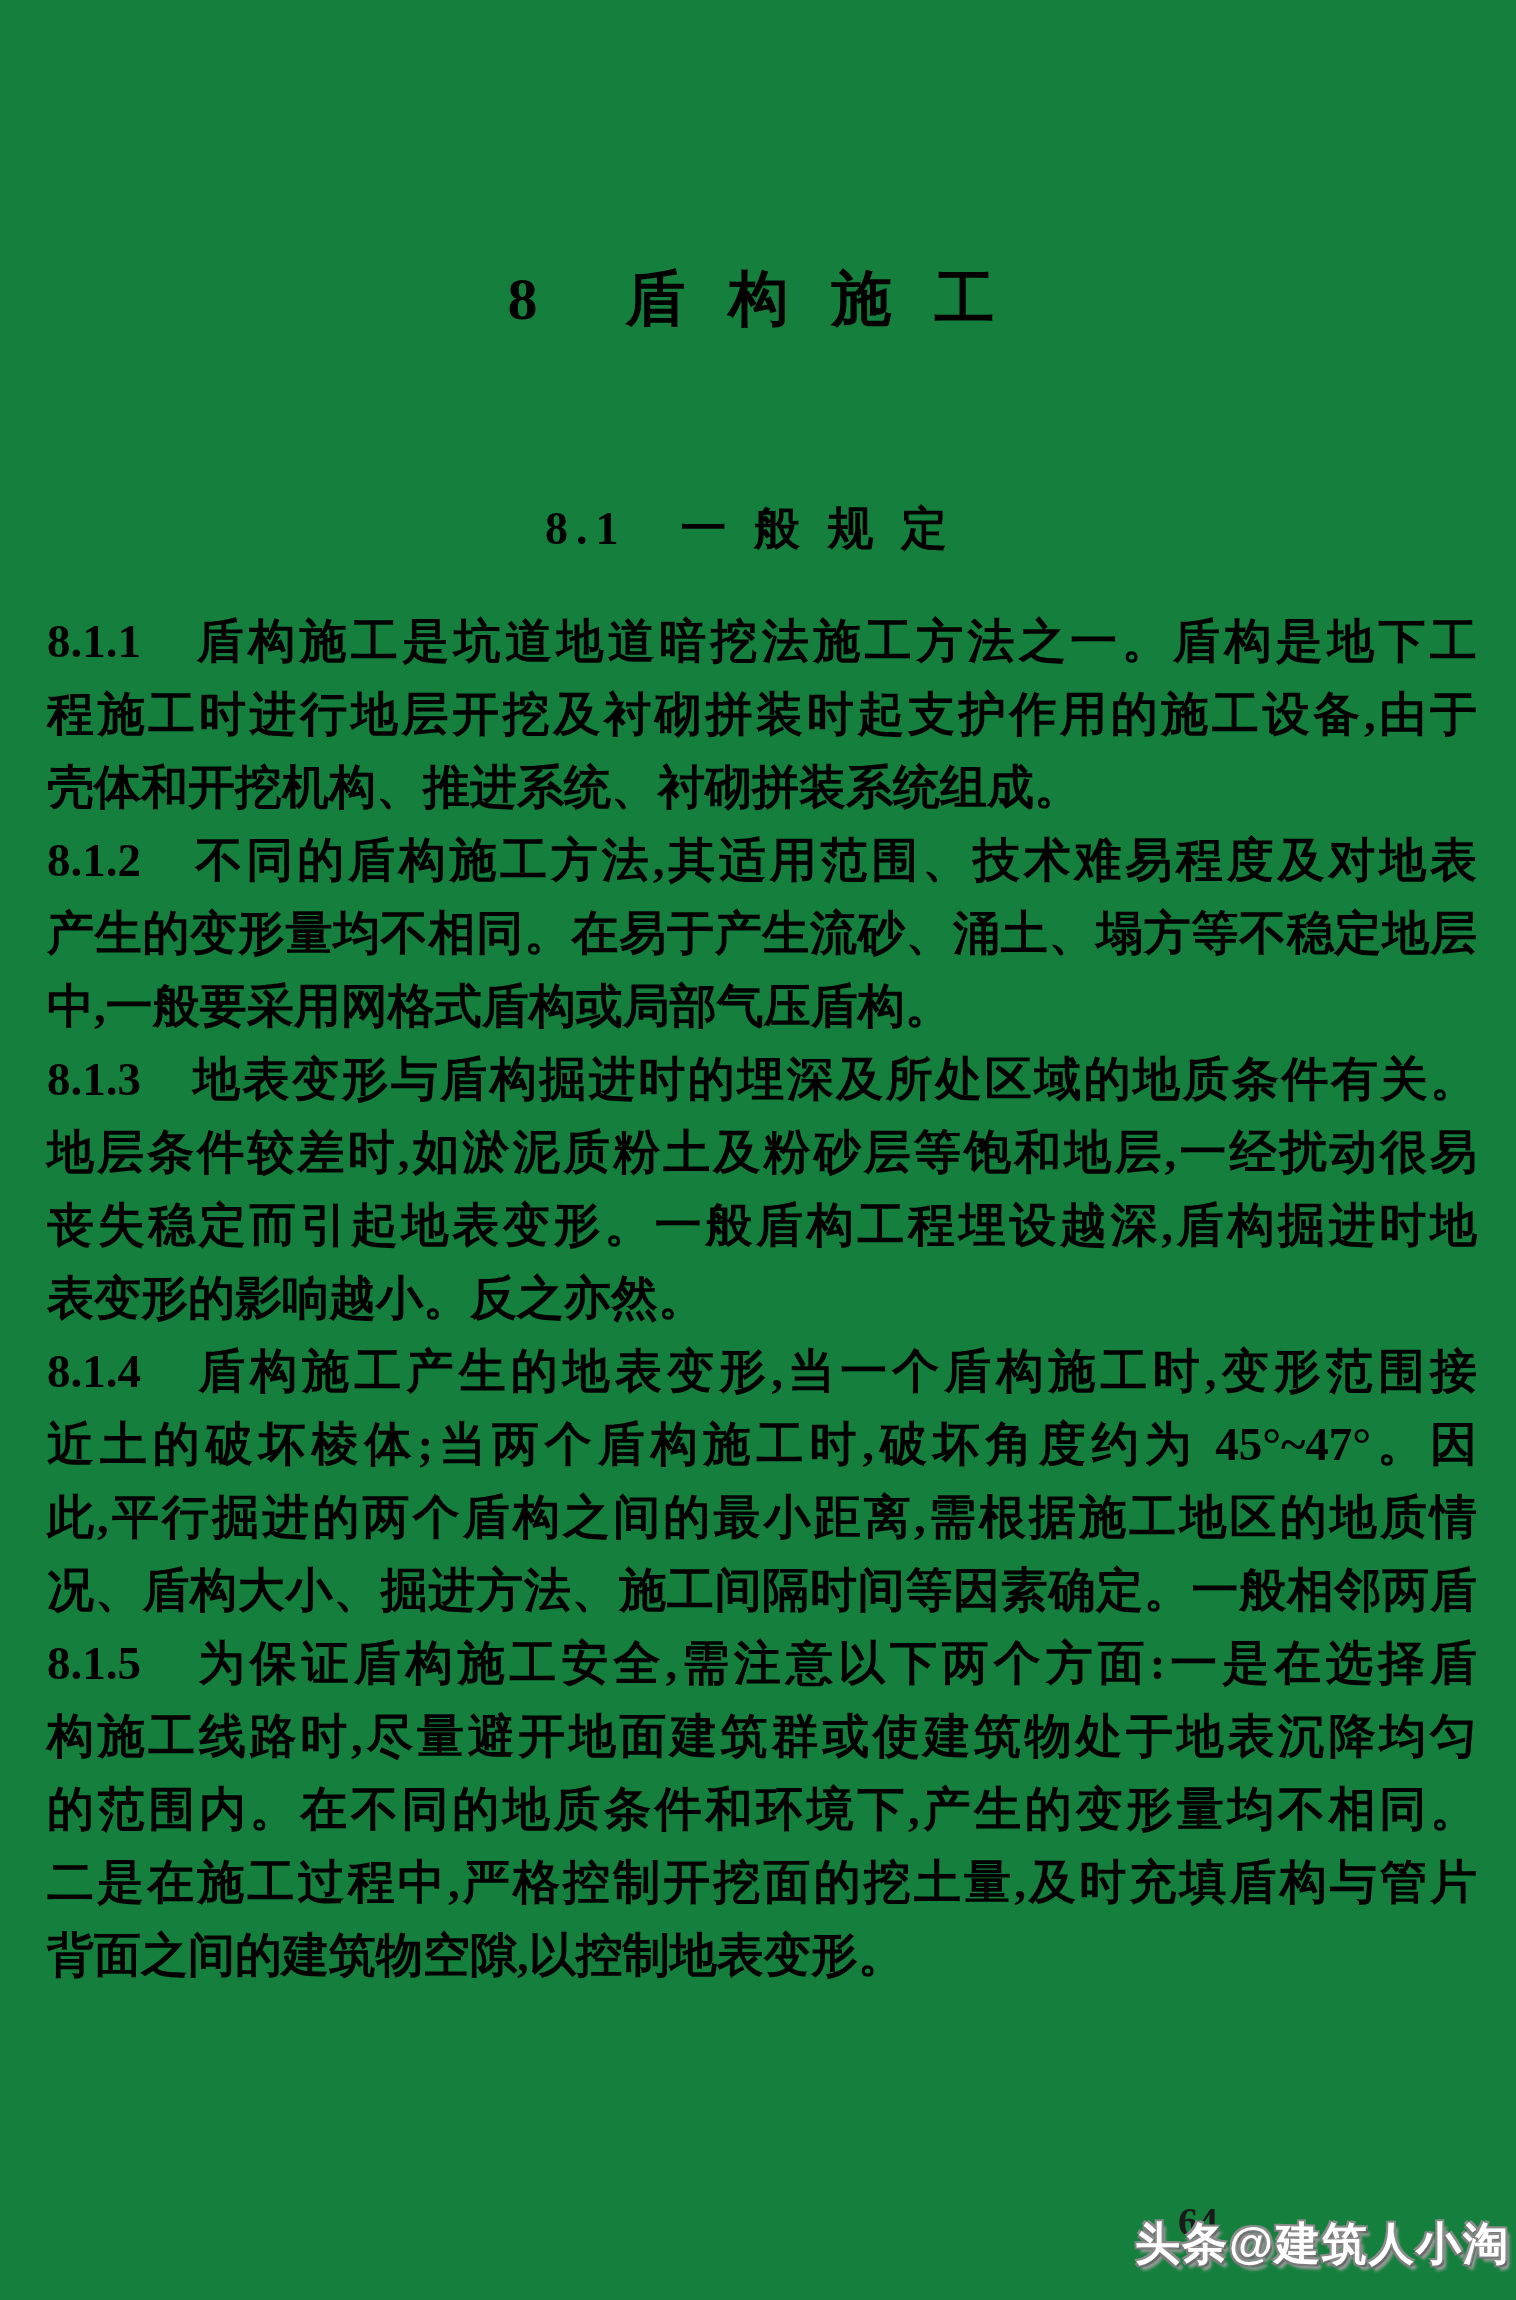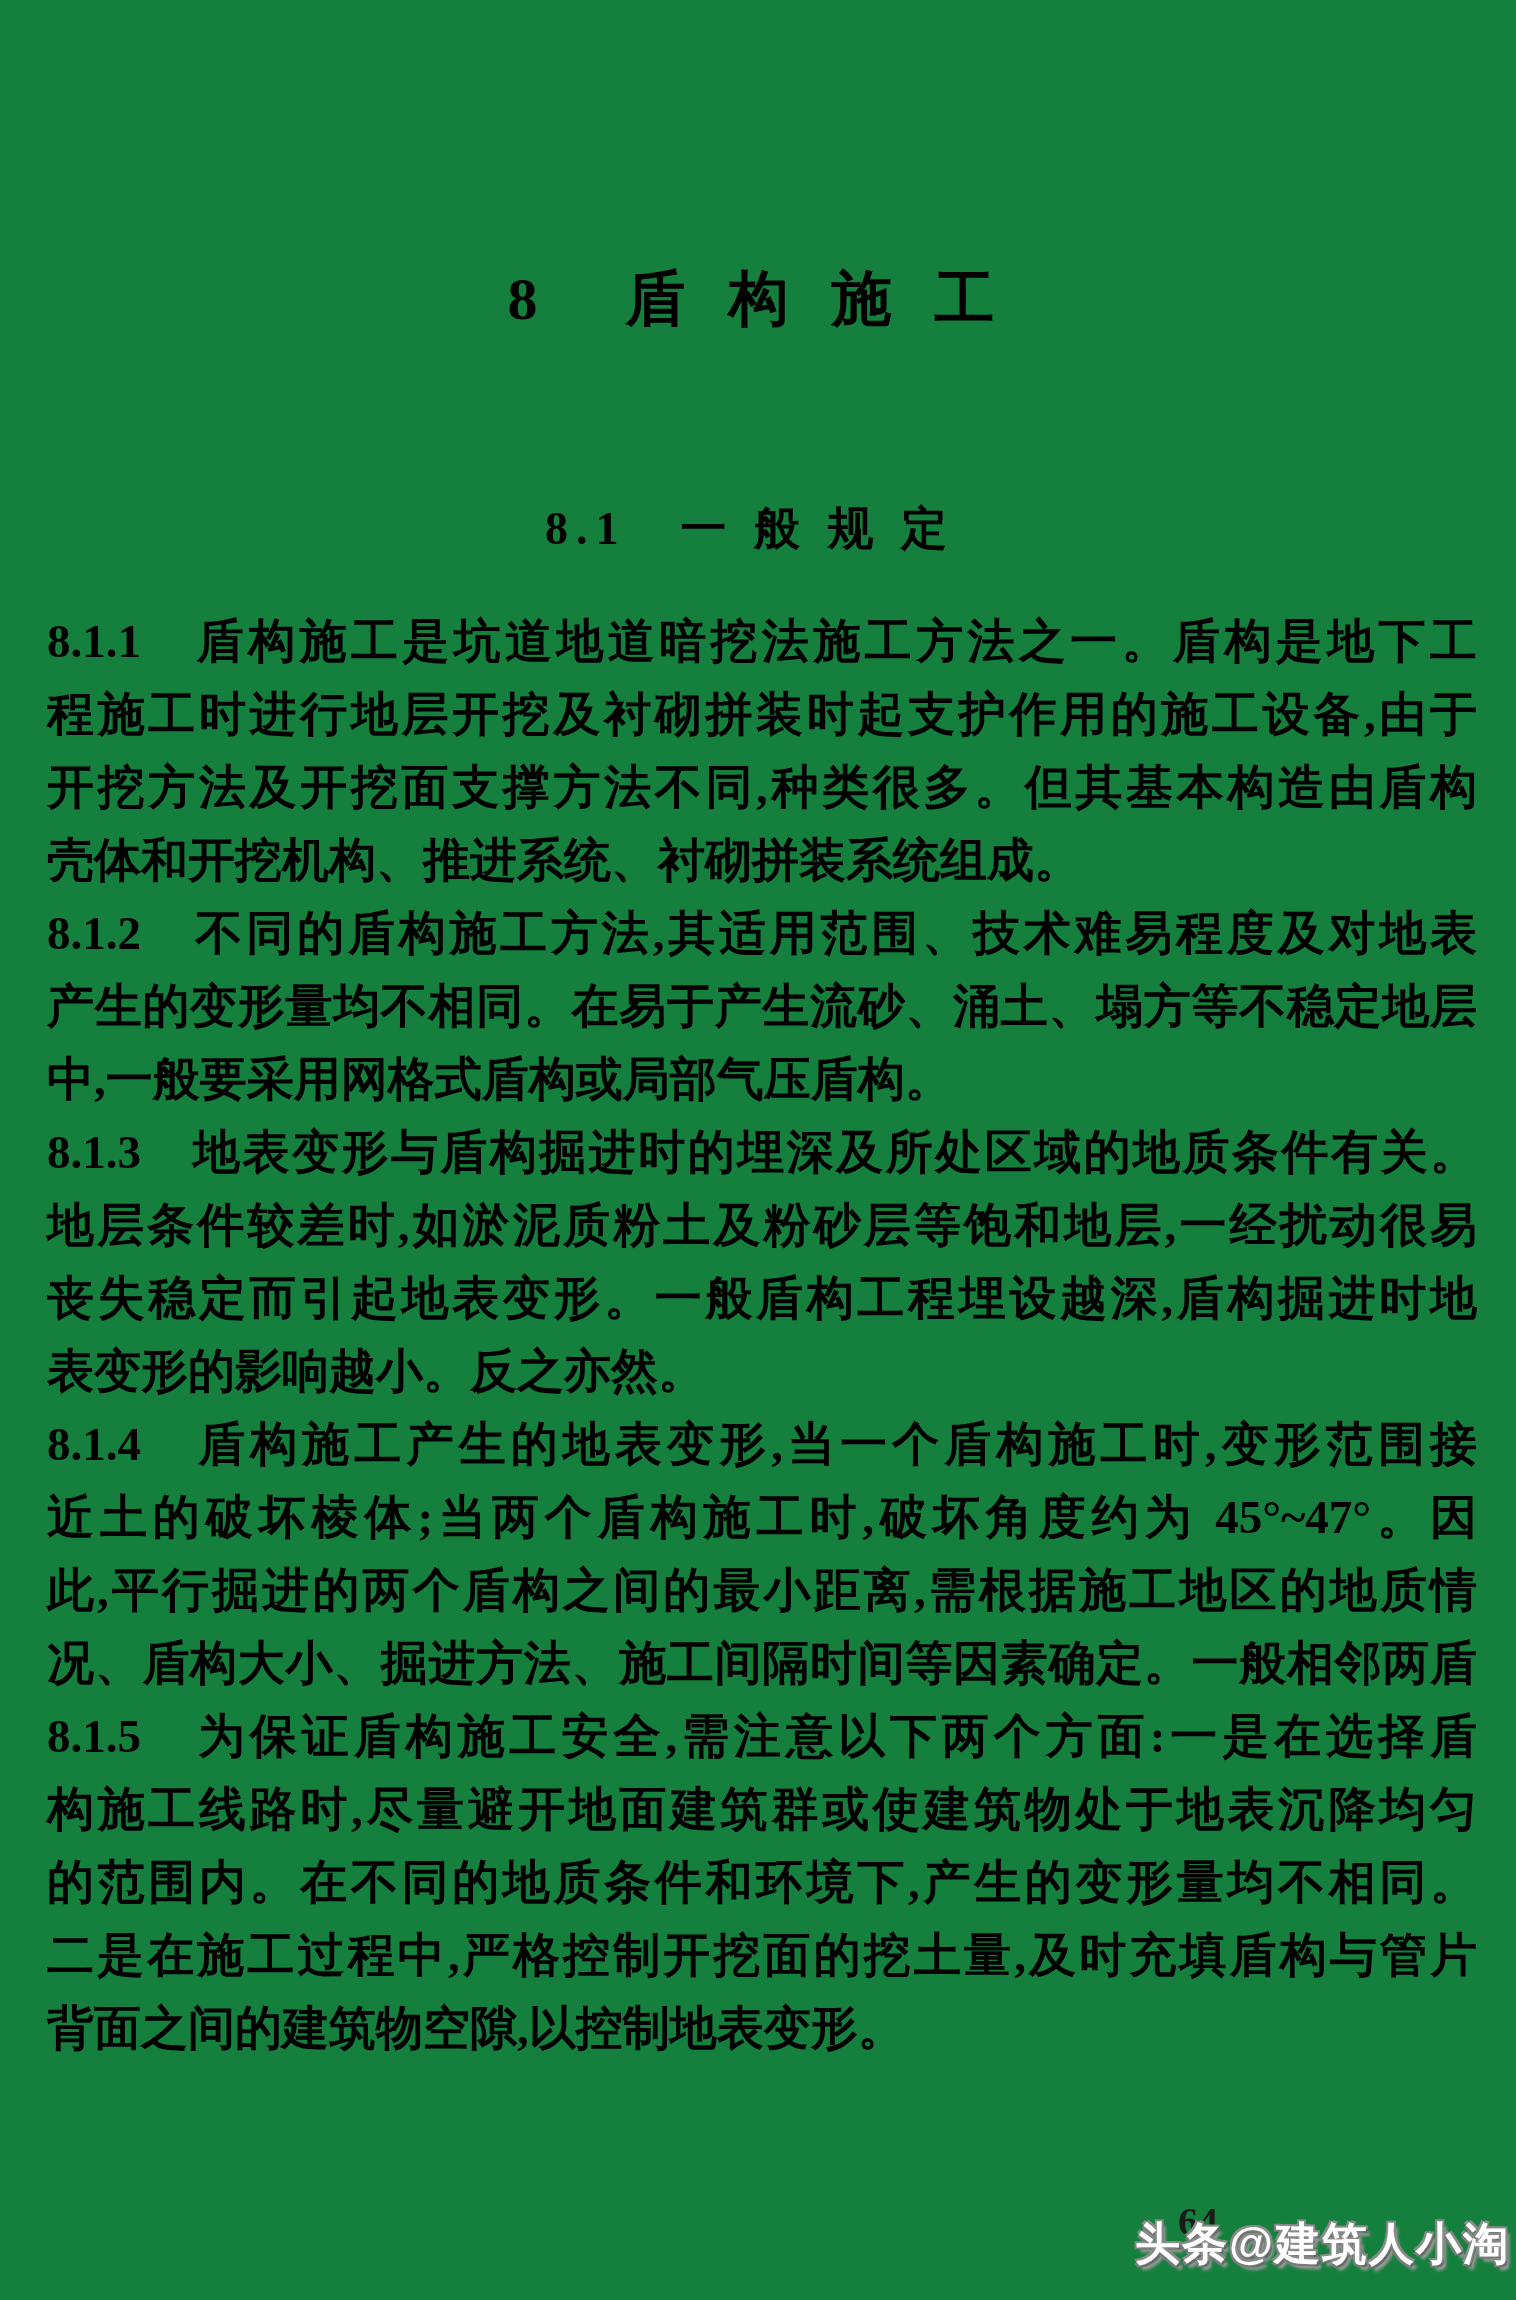--- a/index.html
+++ b/index.html
@@ -85,21 +85,20 @@
 
   <h1 class="doc-title">8　盾 构 施 工</h1>
 
   <h2 class="section-heading">8.1　一 般 规 定</h2>
 
   <div class="body-text">
 
     <section class="para">
       <div class="line">8.1.1　盾构施工是坑道地道暗挖法施工方法之一。盾构是地下工</div>
       <div class="line">程施工时进行地层开挖及衬砌拼装时起支护作用的施工设备,由于</div>
-      <div class="line">开挖方法及开挖面支撑方法不同,种类很多。但其基本构造由盾构</div>
       <div class="line last">壳体和开挖机构、推进系统、衬砌拼装系统组成。</div>
     </section>
 
     <section class="para">
       <div class="line">8.1.2　不同的盾构施工方法,其适用范围、技术难易程度及对地表</div>
       <div class="line">产生的变形量均不相同。在易于产生流砂、涌土、塌方等不稳定地层</div>
       <div class="line last">中,一般要采用网格式盾构或局部气压盾构。</div>
     </section>
 
     <section class="para">

